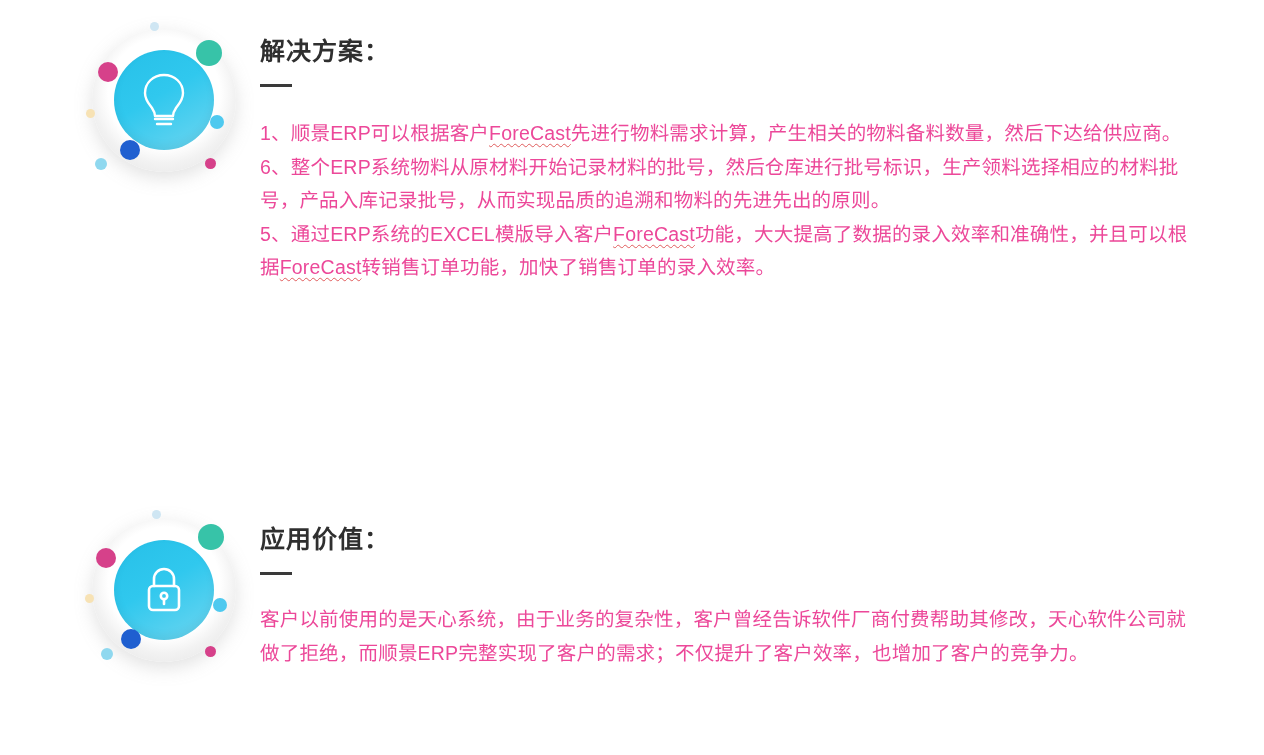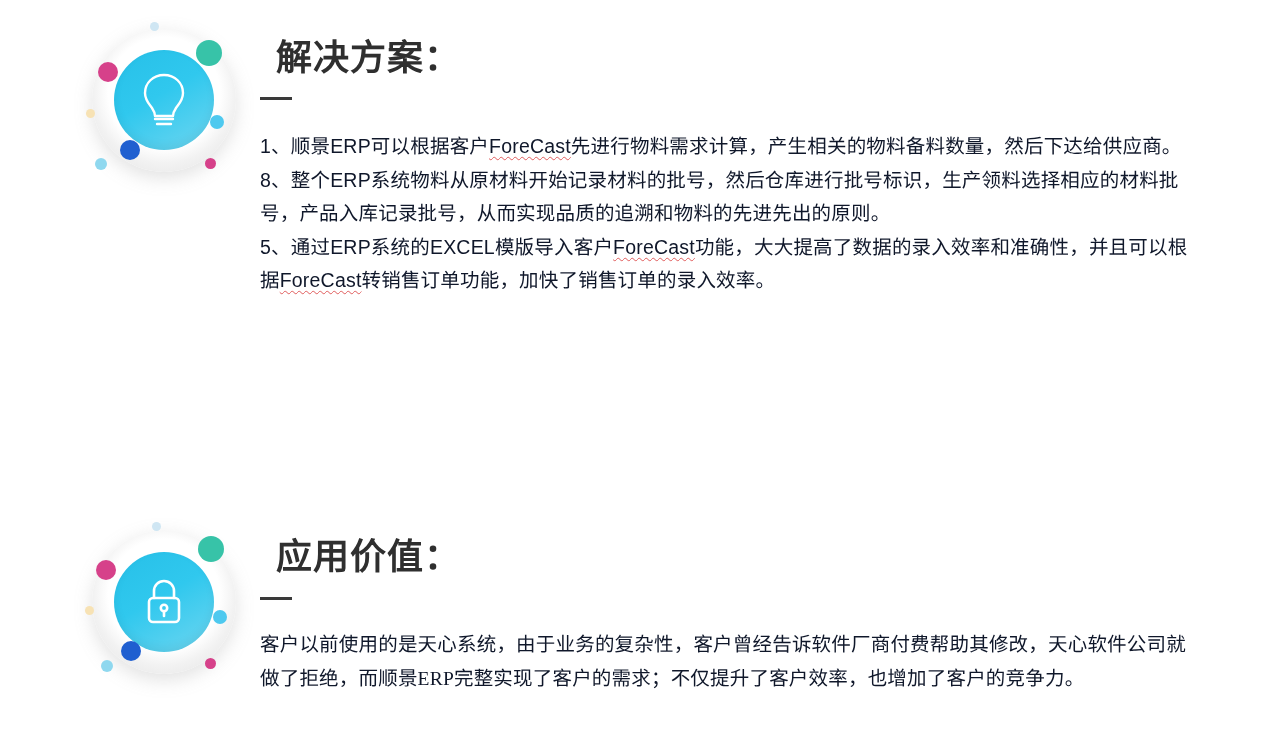--- a/index.html
+++ b/index.html
@@ -20,21 +20,21 @@
     height: 755px;
   }
 
   
   .section {
     position: absolute;
     display: flex;
     align-items: flex-start;
   }
   #section-solution { left: 0px; top: 10px; }
-  #section-value    { left: 0px; top: 512px; font-family: Liberation Serif, serif; }
+  #section-value    { left: 0px; top: 500px; }
 
   
   .icon-cluster {
     position: relative;
     width: 260px;
     height: 170px;
     flex: 0 0 260px;
   }
   .ring-outer {
     position: absolute;
@@ -94,37 +94,37 @@
   .c2 .p3 { left: 121px; top: 129px; }
   .c2 .p4 { left: 213px; top: 98px; }
   .c2 .p5 { left: 101px; top: 148px; }
   .c2 .p6 { left: 205px; top: 146px; }
   .c2 .p7 { left: 85px;  top: 94px; }
   .c2 .p8 { left: 152px; top: 10px; }
 
   
   .content { width: 940px; padding-top: 26px; }
   .heading {
-    font-size: 36px;
+    font-size: 25px;
     font-weight: bold;
     color: #2f2f2f;
     letter-spacing: 1px;
-    margin: 0 0 18px 16px;
+    margin: 0 0 18px 0;
     line-height: 1.2;
   }
   .rule {
     width: 32px;
     height: 3px;
     background: #3a3a3a;
     margin-bottom: 30px;
   }
   .body-text {
     font-size: 19.5px;
     line-height: 1.72;
-    color: #0f172a;
+    color: #ec4899;
     letter-spacing: 0.2px;
   }
   .body-text p { margin: 0; }
   .squiggle {
     text-decoration: underline;
     text-decoration-style: wavy;
     text-decoration-color: #e05c5c;
     text-decoration-thickness: 1px;
     text-underline-offset: 3px;
   }
@@ -157,21 +157,21 @@
       <span class="dot d-rose p6"></span>
       <span class="dot d-cream p7"></span>
       <span class="dot d-paleblue p8"></span>
     </div>
 
     <div class="content">
       <h2 class="heading">解决方案：</h2>
       <div class="rule"></div>
       <div class="body-text">
         <p>1、顺景ERP可以根据客户<span class="squiggle">ForeCast</span>先进行物料需求计算，产生相关的物料备料数量，然后下达给供应商。</p>
-        <p>8、整个ERP系统物料从原材料开始记录材料的批号，然后仓库进行批号标识，生产领料选择相应的材料批号，产品入库记录批号，从而实现品质的追溯和物料的先进先出的原则。</p>
+        <p>6、整个ERP系统物料从原材料开始记录材料的批号，然后仓库进行批号标识，生产领料选择相应的材料批号，产品入库记录批号，从而实现品质的追溯和物料的先进先出的原则。</p>
         <p>5、通过ERP系统的EXCEL模版导入客户<span class="squiggle">ForeCast</span>功能，大大提高了数据的录入效率和准确性，并且可以根据<span class="squiggle">ForeCast</span>转销售订单功能，加快了销售订单的录入效率。</p>
       </div>
     </div>
   </div>
 
   <div class="section" id="section-value">
 
     <div class="icon-cluster c2">
       <div class="ring-outer"></div>
       <div class="ring-inner"></div>

